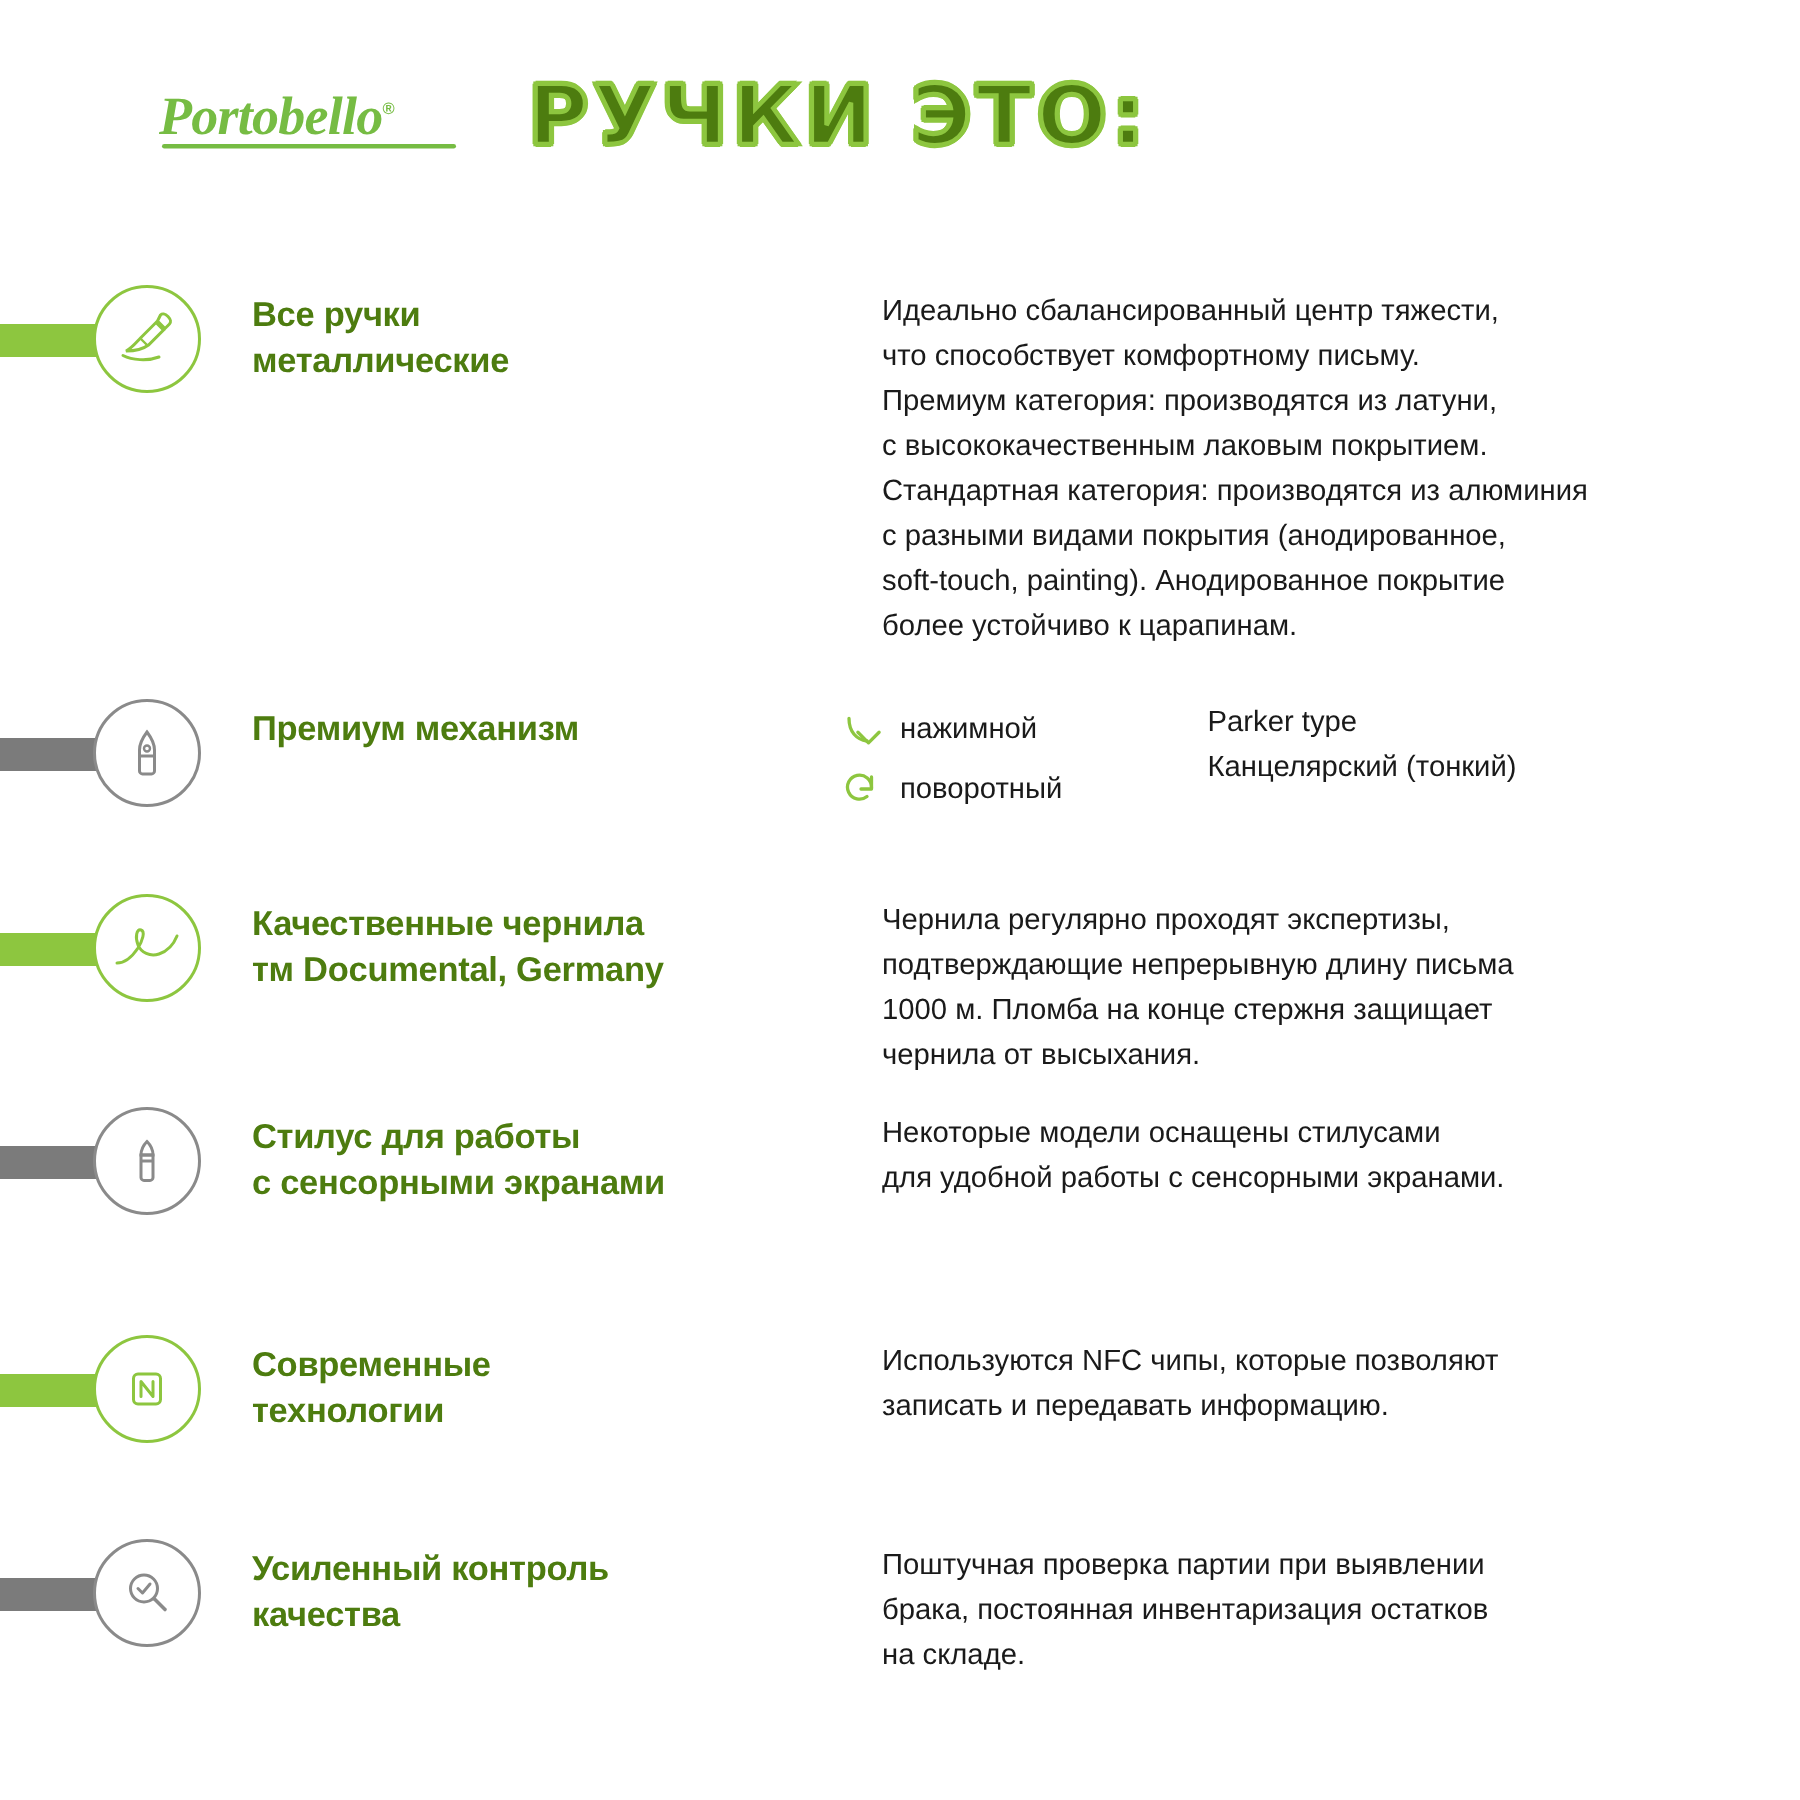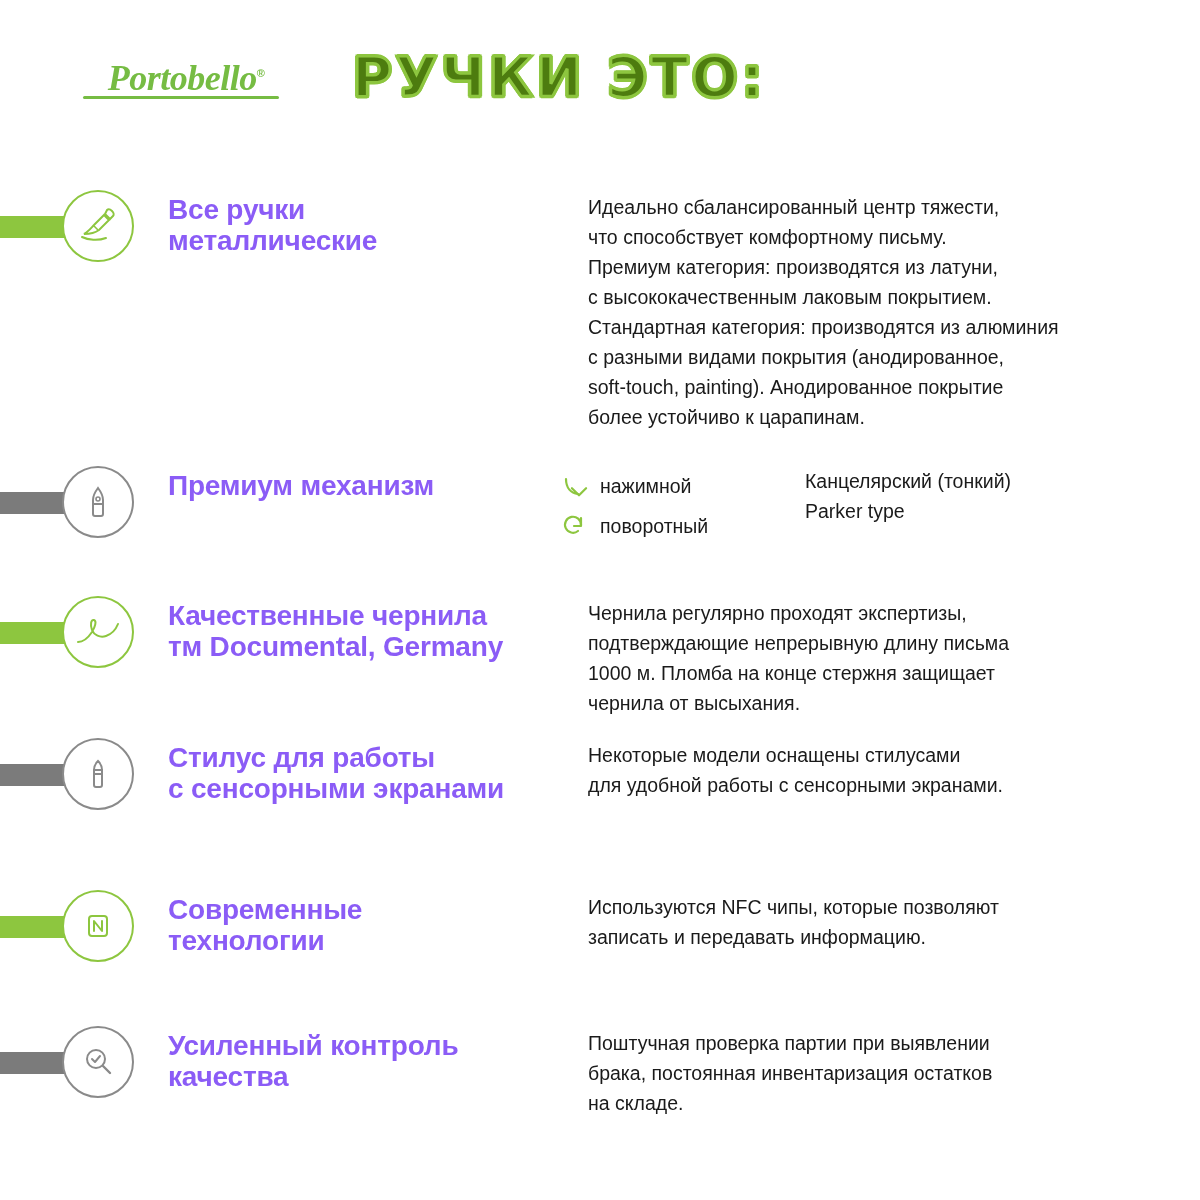--- a/index.html
+++ b/index.html
@@ -18,25 +18,24 @@
 
   
   .header {
     position: absolute;
     left: 0; top: 0;
     width: 1200px;
     height: 150px;
   }
   .brand {
     position: absolute;
-    left: 81px;
+    left: 106px;
     top: 54px;
     width: 210px;
     height: 46px;
-    text-align: center;
   }
   .brand-text {
     font-family: "Liberation Serif", serif;
     font-style: italic;
     font-weight: bold;
     font-size: 36px;
     letter-spacing: -0.5px;
     color: #76bc43;
     line-height: 38px;
   }
@@ -101,24 +100,24 @@
     justify-content: center;
   }
   .circle.green { border: 2px solid #8dc63f; }
   .circle.grey  { border: 2px solid #8a8a8a; }
 
   .title {
     position: absolute;
     left: 168px;
     top: 4px;
     width: 380px;
-    font-size: 28px;
+    font-size: 23px;
     font-weight: bold;
     line-height: 31px;
-    color: #8b5cf6;
+    color: #4d7c0f;
     letter-spacing: -0.2px;
   }
   .body {
     position: absolute;
     left: 560px;
     top: 2px;
     width: 620px;
     font-size: 19.5px;
     line-height: 30px;
     color: #1a1a1a;
@@ -212,22 +211,22 @@
         <svg width="28" height="28" viewBox="0 0 28 28">
           <path d="M21 13 A8 8 0 1 0 18 19" fill="none" stroke="#8dc63f" stroke-width="2.2" stroke-linecap="round"></path>
           <path d="M21 6 L21 14 L14 14" fill="none" stroke="#8dc63f" stroke-width="2.2" stroke-linecap="round" stroke-linejoin="round"></path>
         </svg>
       </span>
       <span>поворотный</span>
     </div>
   </div>
 
   <div class="mech-right">
+    <div>Parker type</div>
     <div>Канцелярский (тонкий)</div>
-    <div>Parker type</div>
   </div>
 </div>
 
 <div class="row" style="top:596px;">
   <div class="bar green"></div>
   <div class="circle green">
     <svg width="48" height="44" viewBox="0 0 48 44">
       <path d="M4 32 C10 32 14 28 18 22 C21 17 23 11 20 10 C17 9 16 15 18 20 C20 25 26 28 32 26 C38 24 42 19 44 14" fill="none" stroke="#8dc63f" stroke-width="2" stroke-linecap="round"></path>
     </svg>
   </div>

